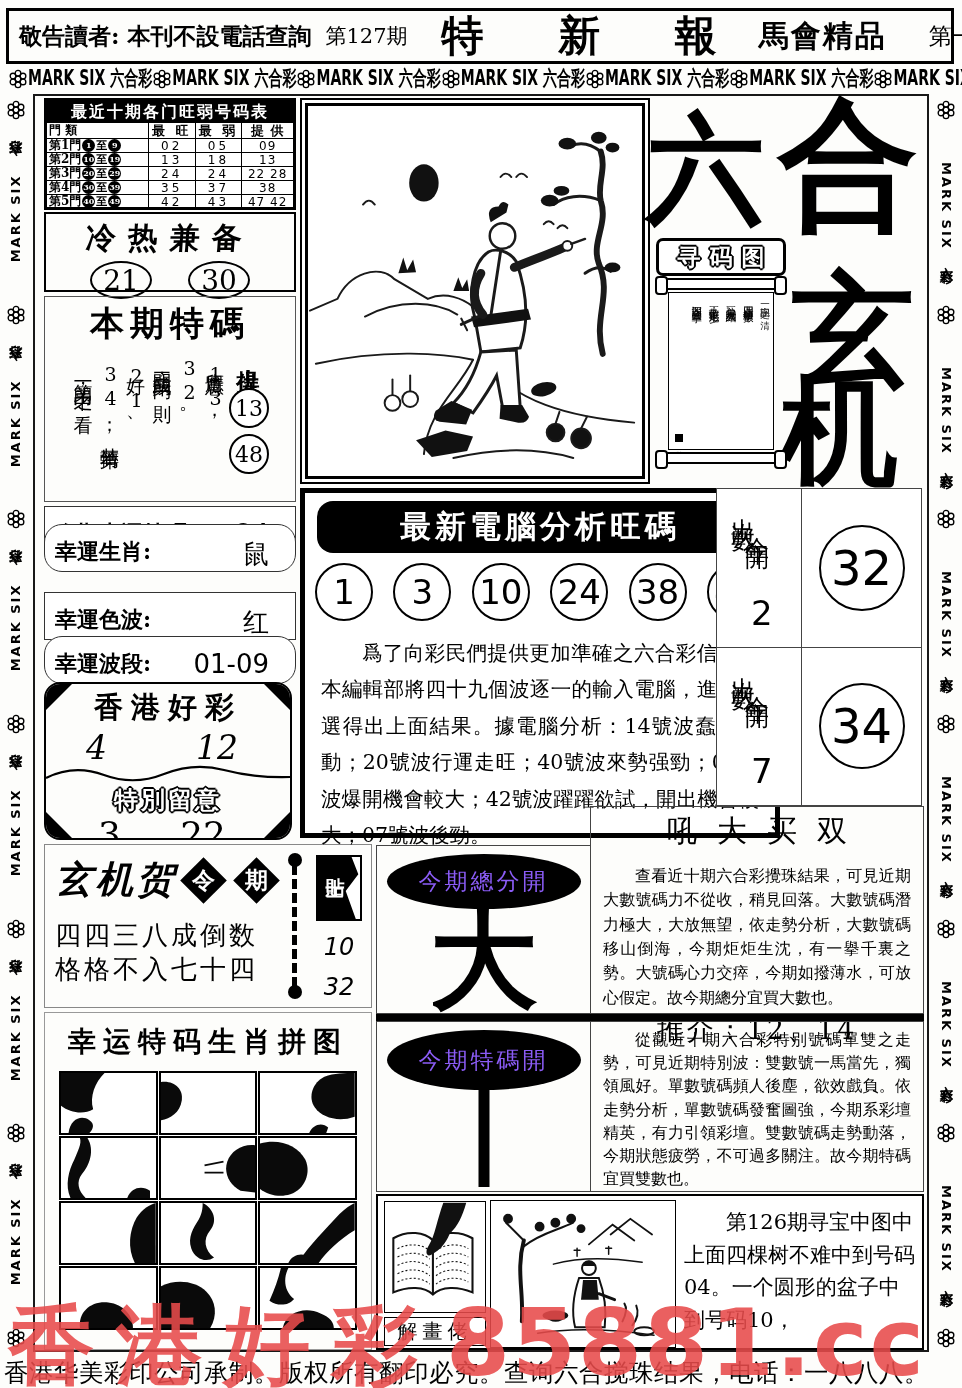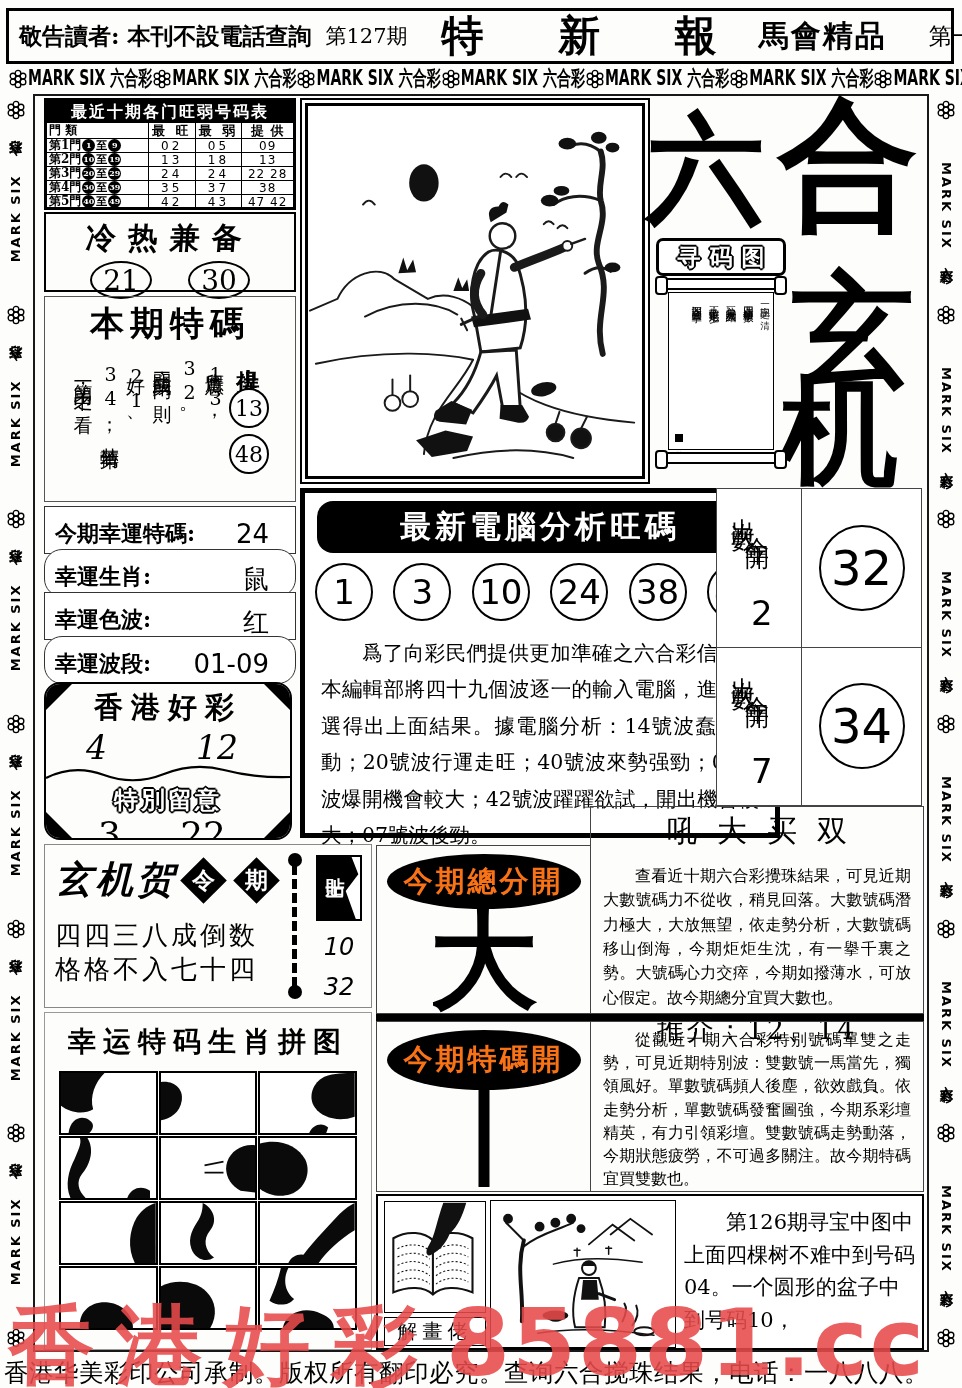--- a/index.html
+++ b/index.html
@@ -146,21 +146,21 @@
 .y-count{position:absolute;left:34px;bottom:14px;font-size:34px;font-family:"DejaVu Sans",sans-serif}
 .y-circlezone{flex:1;border-left:1px solid #444;display:flex;align-items:center;justify-content:center}
 .y-circle{width:86px;height:86px;border:2.5px solid #000;border-radius:50%;display:flex;align-items:center;justify-content:center;font-size:48px;font-family:"DejaVu Sans",sans-serif}
 
 
 .heading-cell{left:590px;top:806px;width:334px;height:208px;border:1px solid #444;padding:4px 12px 0}
 .bs-heading{text-align:center;font-size:30px;letter-spacing:20px;padding-left:20px;white-space:nowrap}
 .bs-par{font-size:16px;line-height:1.52;text-align:justify;text-indent:2em;margin-top:12px}
 .bs-reco{text-align:center;font-size:27px;letter-spacing:3px;margin-top:2px}
 .total-cell{left:376px;top:845px;width:214px;height:169px;border:1px solid #444;border-right:none;display:flex;flex-direction:column;align-items:center}
-.pill{margin-top:8px;background:#000;color:#f97316;border-radius:50%;width:194px;height:60px;display:flex;align-items:center;justify-content:center;font-size:29px;font-weight:bold;letter-spacing:3px}
+.pill{margin-top:8px;background:#000;color:#8b5cf6;border-radius:50%;width:194px;height:60px;display:flex;align-items:center;justify-content:center;font-size:23px;font-weight:normal;letter-spacing:3px}
 .big-char{font-size:108px;font-weight:bold;line-height:1;margin-top:-4px}
 .thick-line{left:376px;top:1014px;width:548px;height:7px;background:#000}
 .odd-cell{left:376px;top:1021px;width:214px;height:171px;border:1px solid #444;border-right:none;display:flex;flex-direction:column;align-items:center;position:absolute}
 .odd-bar{position:absolute;left:50%;transform:translateX(-50%);top:62px;bottom:4px;width:11px;background:#000}
 .odd-vals{display:flex;width:100%;justify-content:space-around;margin-top:26px;font-size:45px;font-weight:bold}
 .oddpar-cell{left:590px;top:1021px;width:334px;height:171px;border:1px solid #444;padding:6px 12px 0}
 .oe-par{font-size:16px;line-height:1.45;text-align:justify;text-indent:2em}
 .oe-reco{text-align:center;font-size:27px;letter-spacing:3px;margin-top:2px}
 
 
@@ -383,21 +383,21 @@
       <span class="sp-col mt1">三門或第二門，則</span>
       <span class="sp-col mt2">好21、34；若轉第</span>
       <span class="sp-col mt3">第一門之中，看</span>
     </div>
   </div>
 
   <div class="abs lucky" style="top:506px">
     <span class="lk-label">今期幸運特碼:</span>
     <span class="lk-value sans">24</span>
   </div>
-  <div class="abs lucky round" style="top:549px">
+  <div class="abs lucky round" style="top:524px">
     <span class="lk-label">幸運生肖:</span>
     <span class="lk-value">鼠</span>
   </div>
   <div class="abs lucky" style="top:592px">
     <span class="lk-label">幸運色波:</span>
     <span class="lk-value">红</span>
   </div>
   <div class="abs lucky round" style="top:636px">
     <span class="lk-label">幸運波段:</span>
     <span class="lk-value sans">01-09</span>

